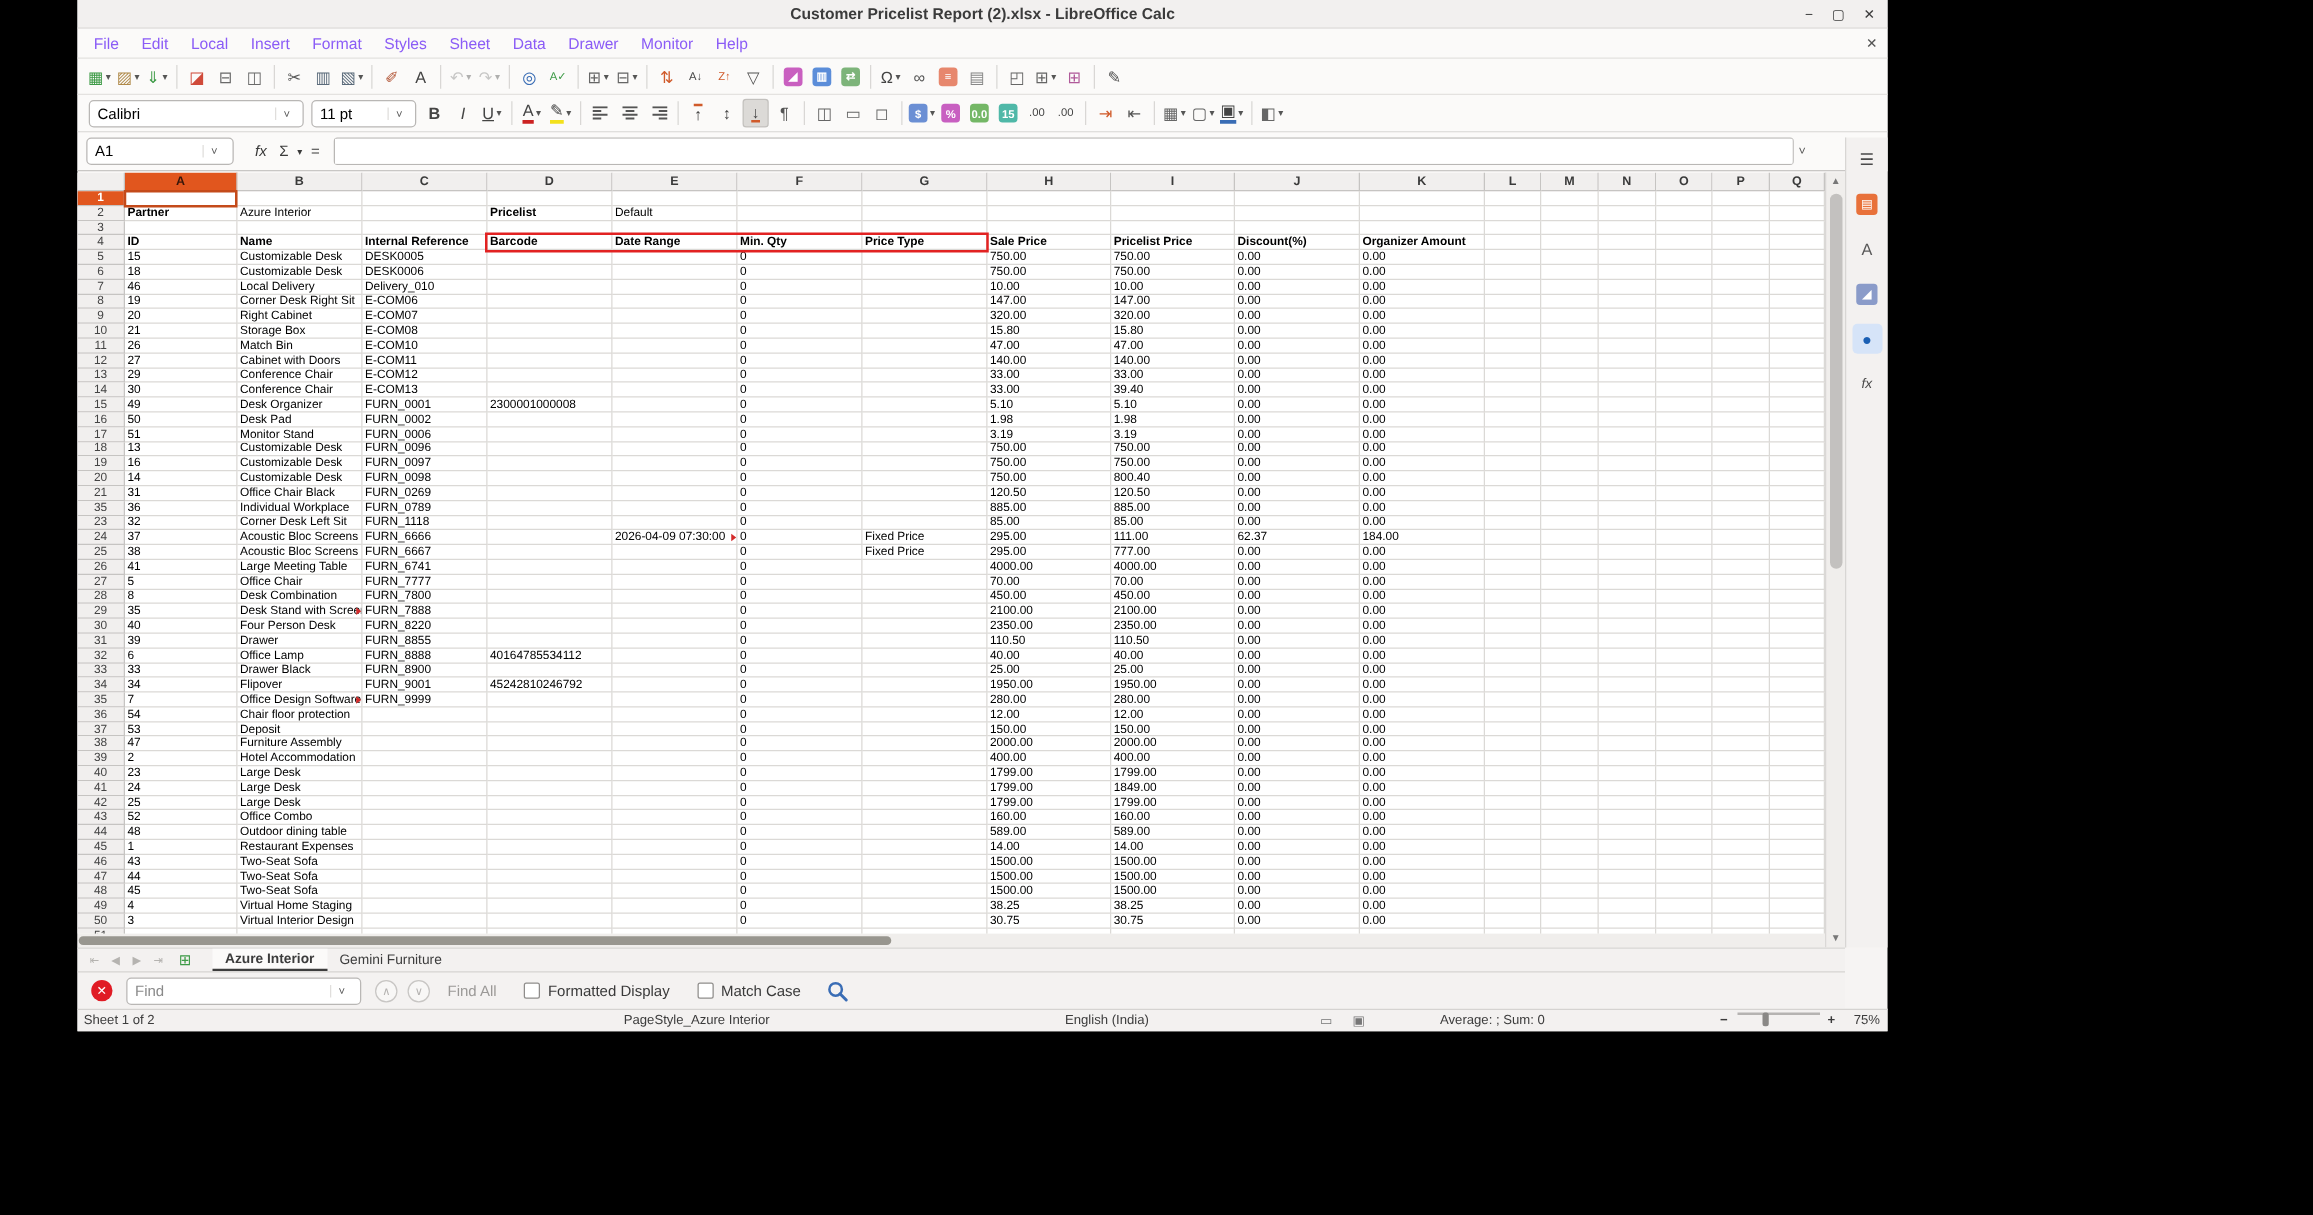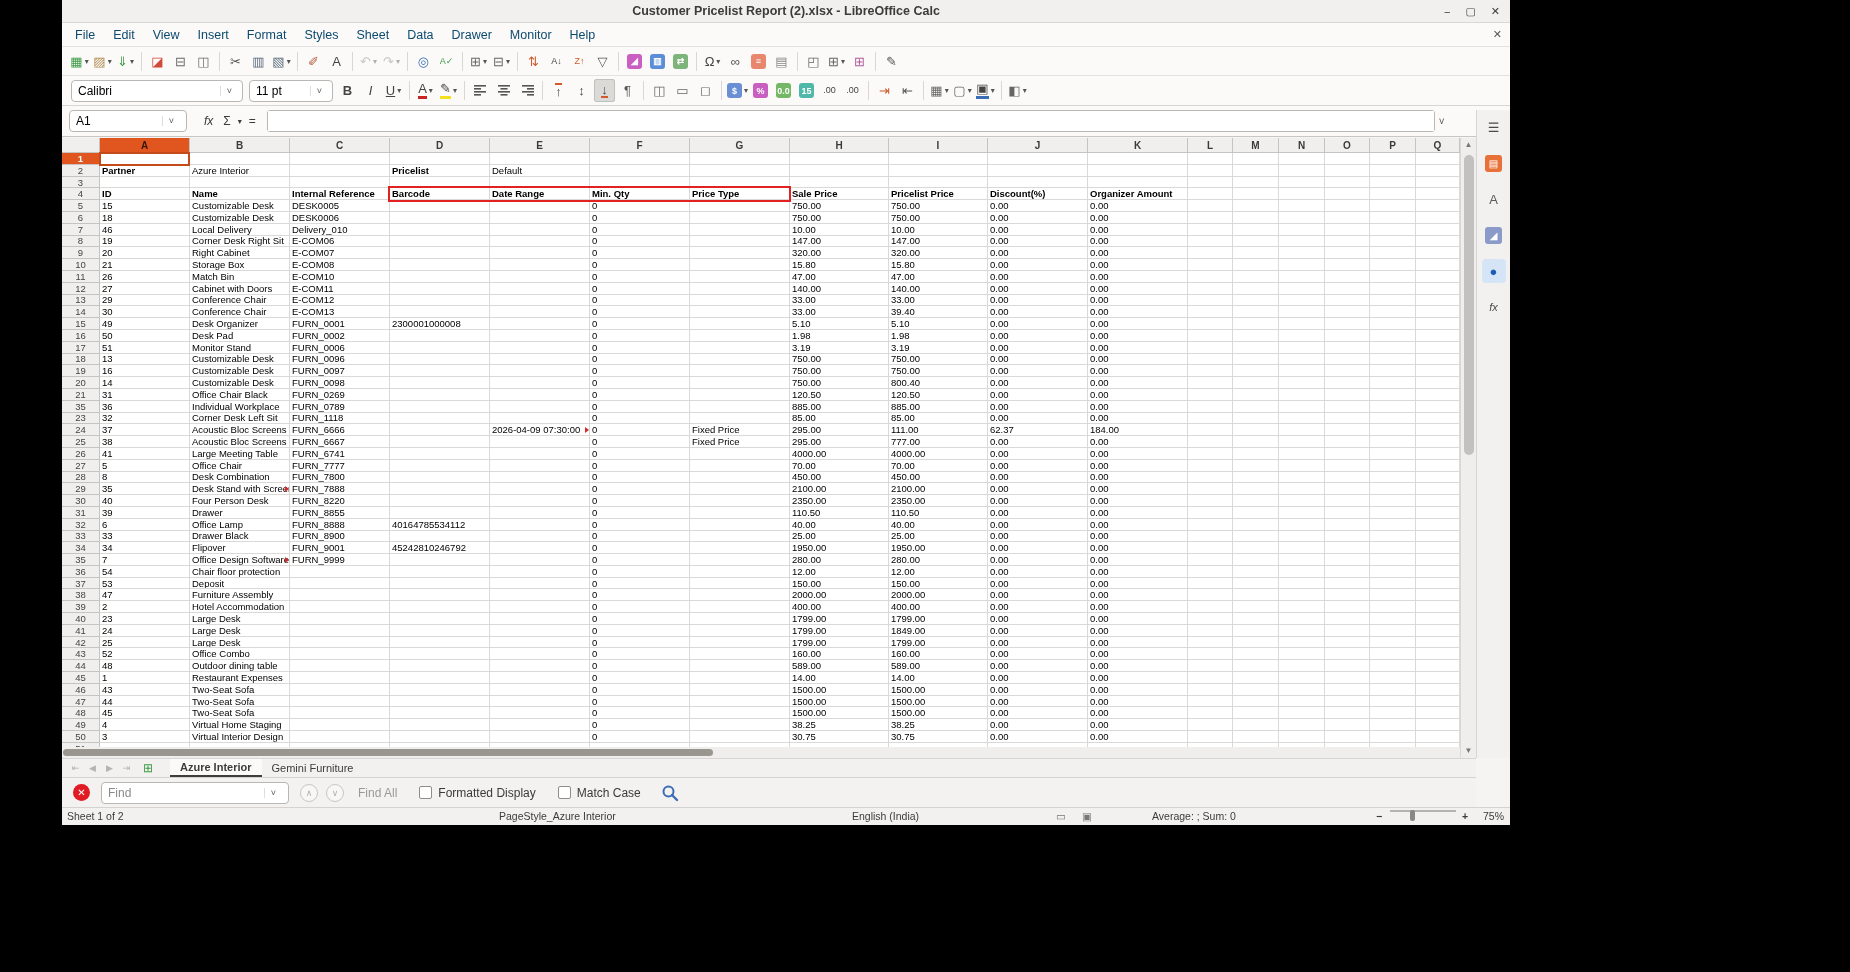--- a/index.html
+++ b/index.html
@@ -11,21 +11,21 @@
   
   #titlebar { height:23px; background:#f2f0ef; border-bottom:1px solid #dad8d6;
               display:flex; align-items:center; justify-content:center; position:relative; }
   #titlebar .t { font-weight:bold; font-size:12.5px; color:#3b3b3b; }
   .winbtns { position:absolute; right:10px; top:0; height:23px; display:flex; gap:15px; align-items:center; }
   .winbtns span { font-size:11px; color:#3c3c3c; cursor:default; }
 
   
   #menubar { height:24px; background:#fbfaf9; display:flex; align-items:center;
              padding-left:4px; border-bottom:1px solid #e4e2e0; position:relative; }
-  #menubar .mi { padding:0 9px; font-size:12.5px; color:#0c4a6e; }
+  #menubar .mi { padding:0 9px; font-size:12.5px; color:#8b5cf6; }
   #menubar .docclose { position:absolute; right:8px; font-size:11px; color:#555; }
 
   
   .tb { background:#fbfaf9; display:flex; align-items:center; padding-left:6px; }
   #maintb  { height:29px; border-bottom:1px solid #e4e2e0; }
   #fmttb   { height:30px; border-bottom:1px solid #d8d6d4; }
   .tbtn { display:inline-flex; align-items:center; justify-content:center;
           min-width:21px; height:23px; margin:0 1px; border-radius:3px; font-size:13px; }
   .tbtn .gl { line-height:1; }
   .tbtn .bx { width:15px; height:15px; border-radius:3px; color:#fff; display:flex;
@@ -142,21 +142,21 @@
     <span class="winbtns">
       <span>−</span>
       <span>▢</span>
       <span>✕</span>
     </span>
   </div>
 
   <div id="menubar">
     <span class="mi">File</span>
     <span class="mi">Edit</span>
-    <span class="mi">View</span>
+    <span class="mi">Local</span>
     <span class="mi">Insert</span>
     <span class="mi">Format</span>
     <span class="mi">Styles</span>
     <span class="mi">Sheet</span>
     <span class="mi">Data</span>
     <span class="mi">Drawer</span>
     <span class="mi">Monitor</span>
     <span class="mi">Help</span>
     <span class="docclose">✕</span>
   </div>

